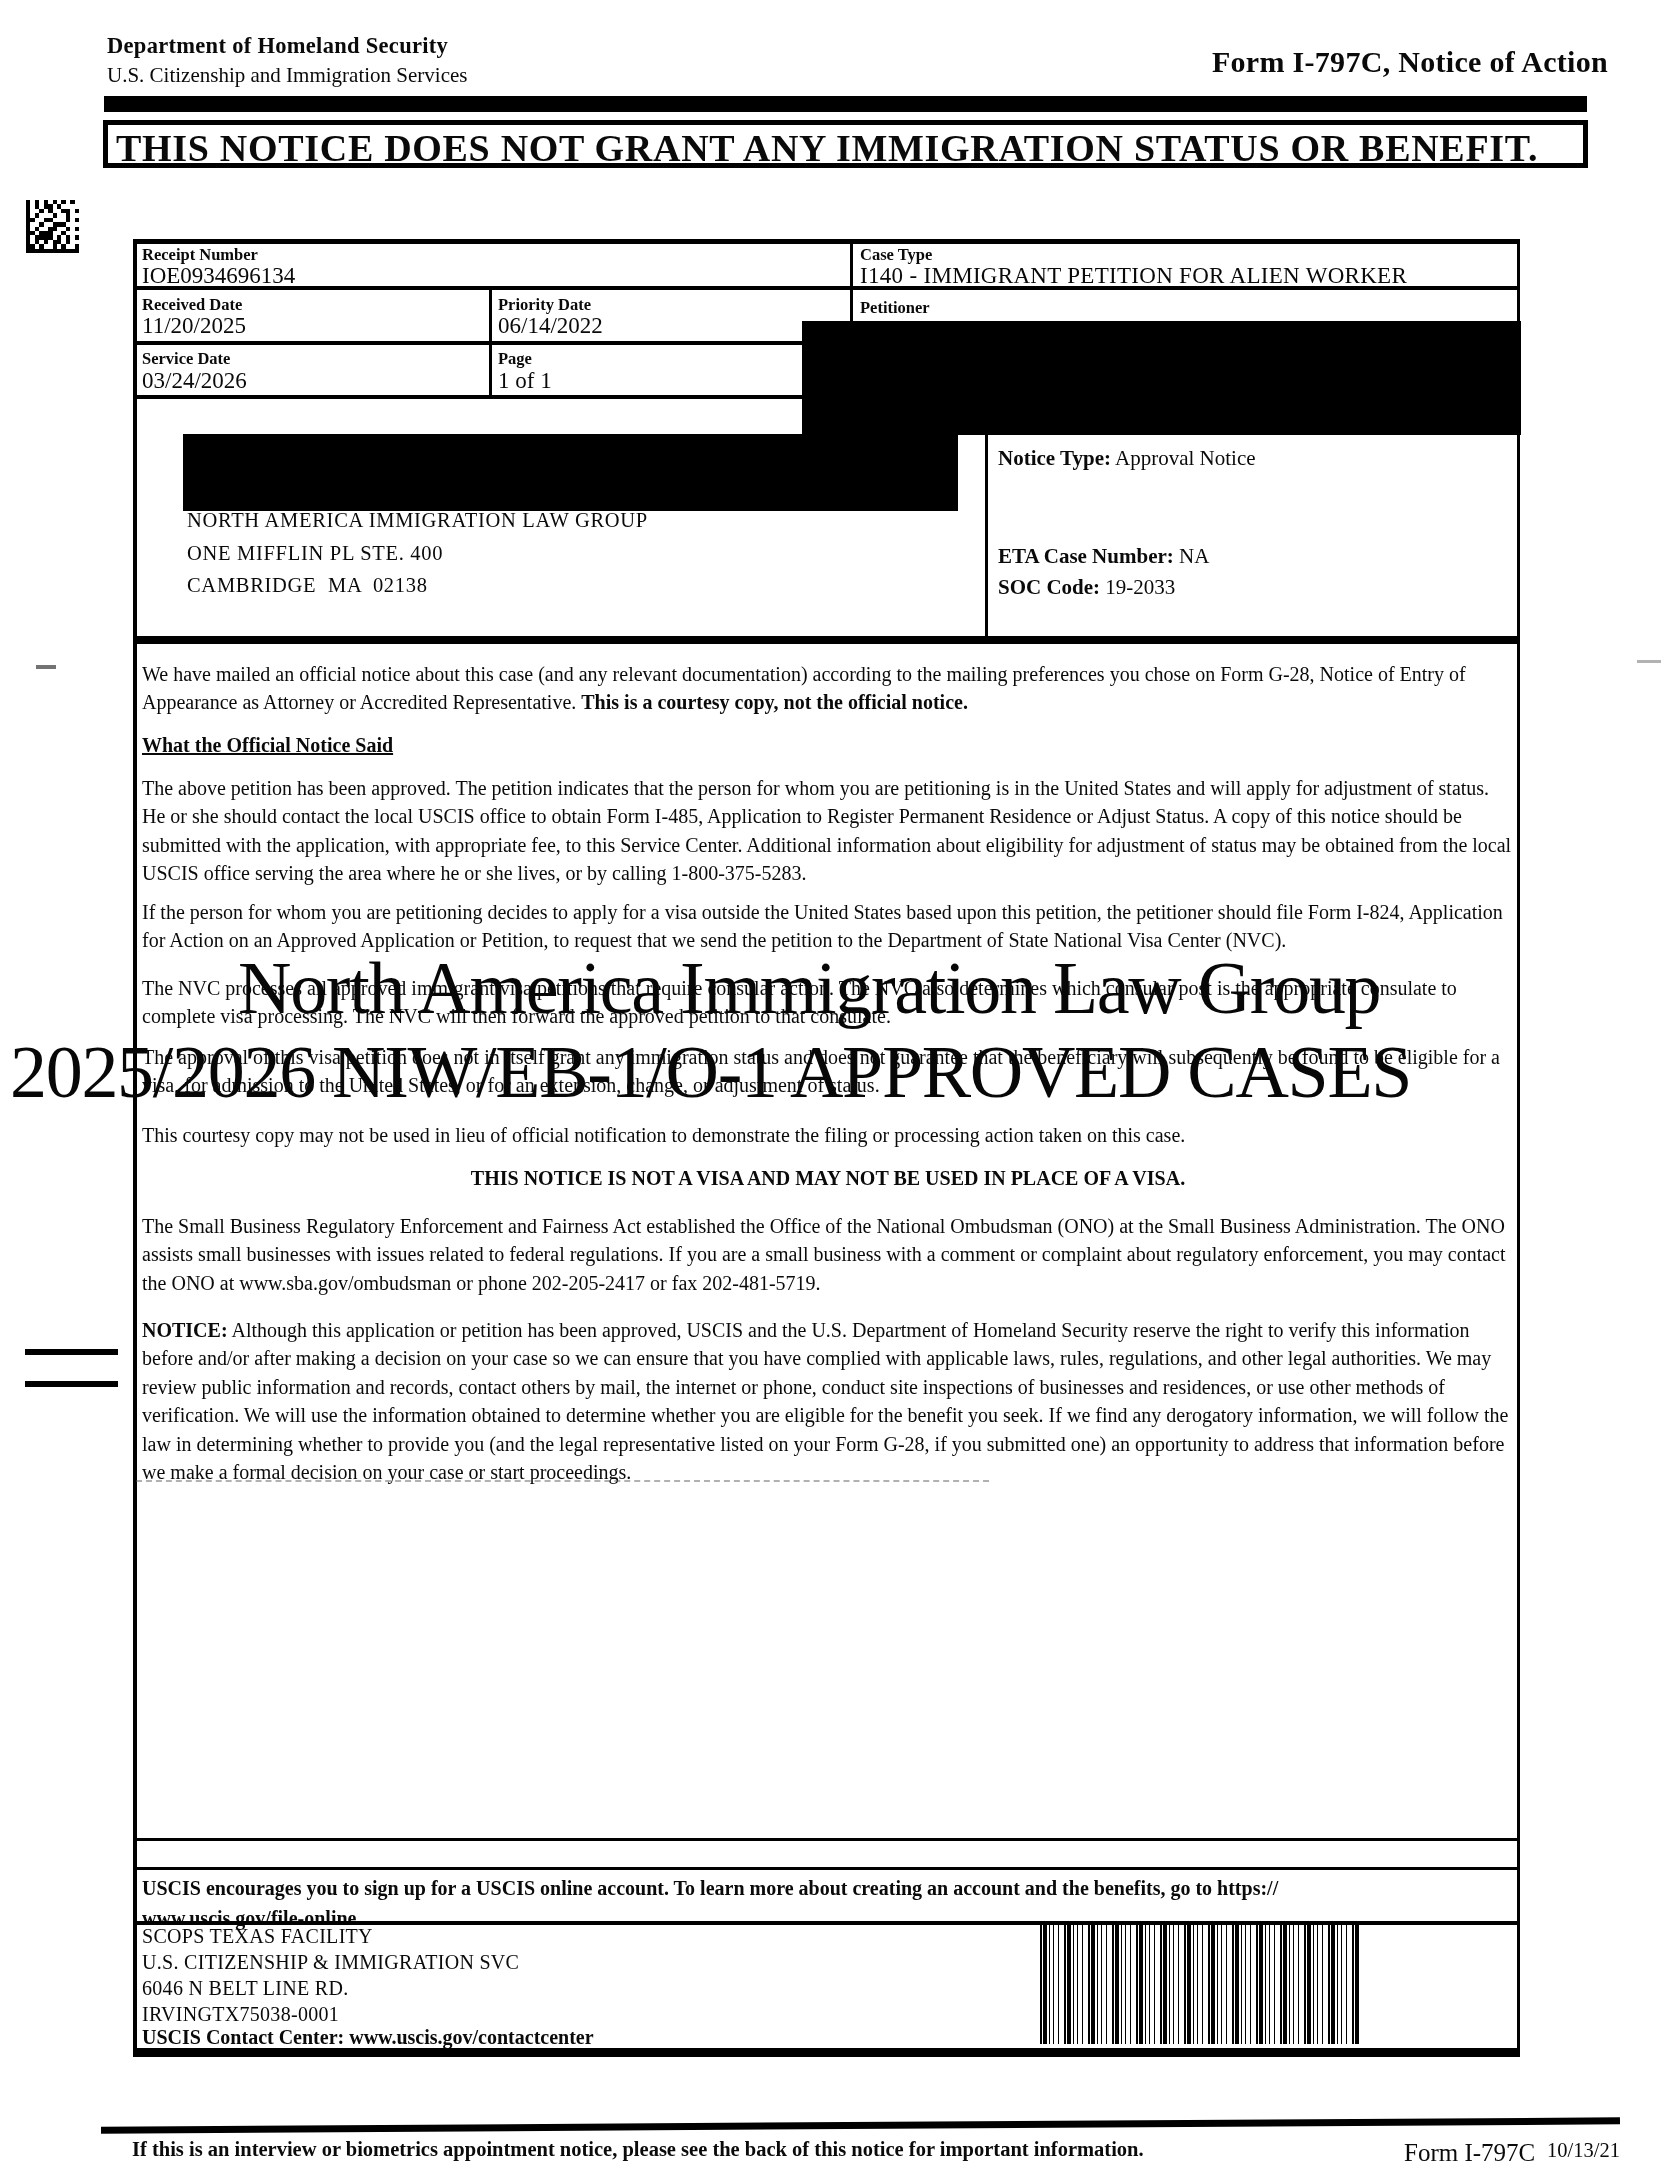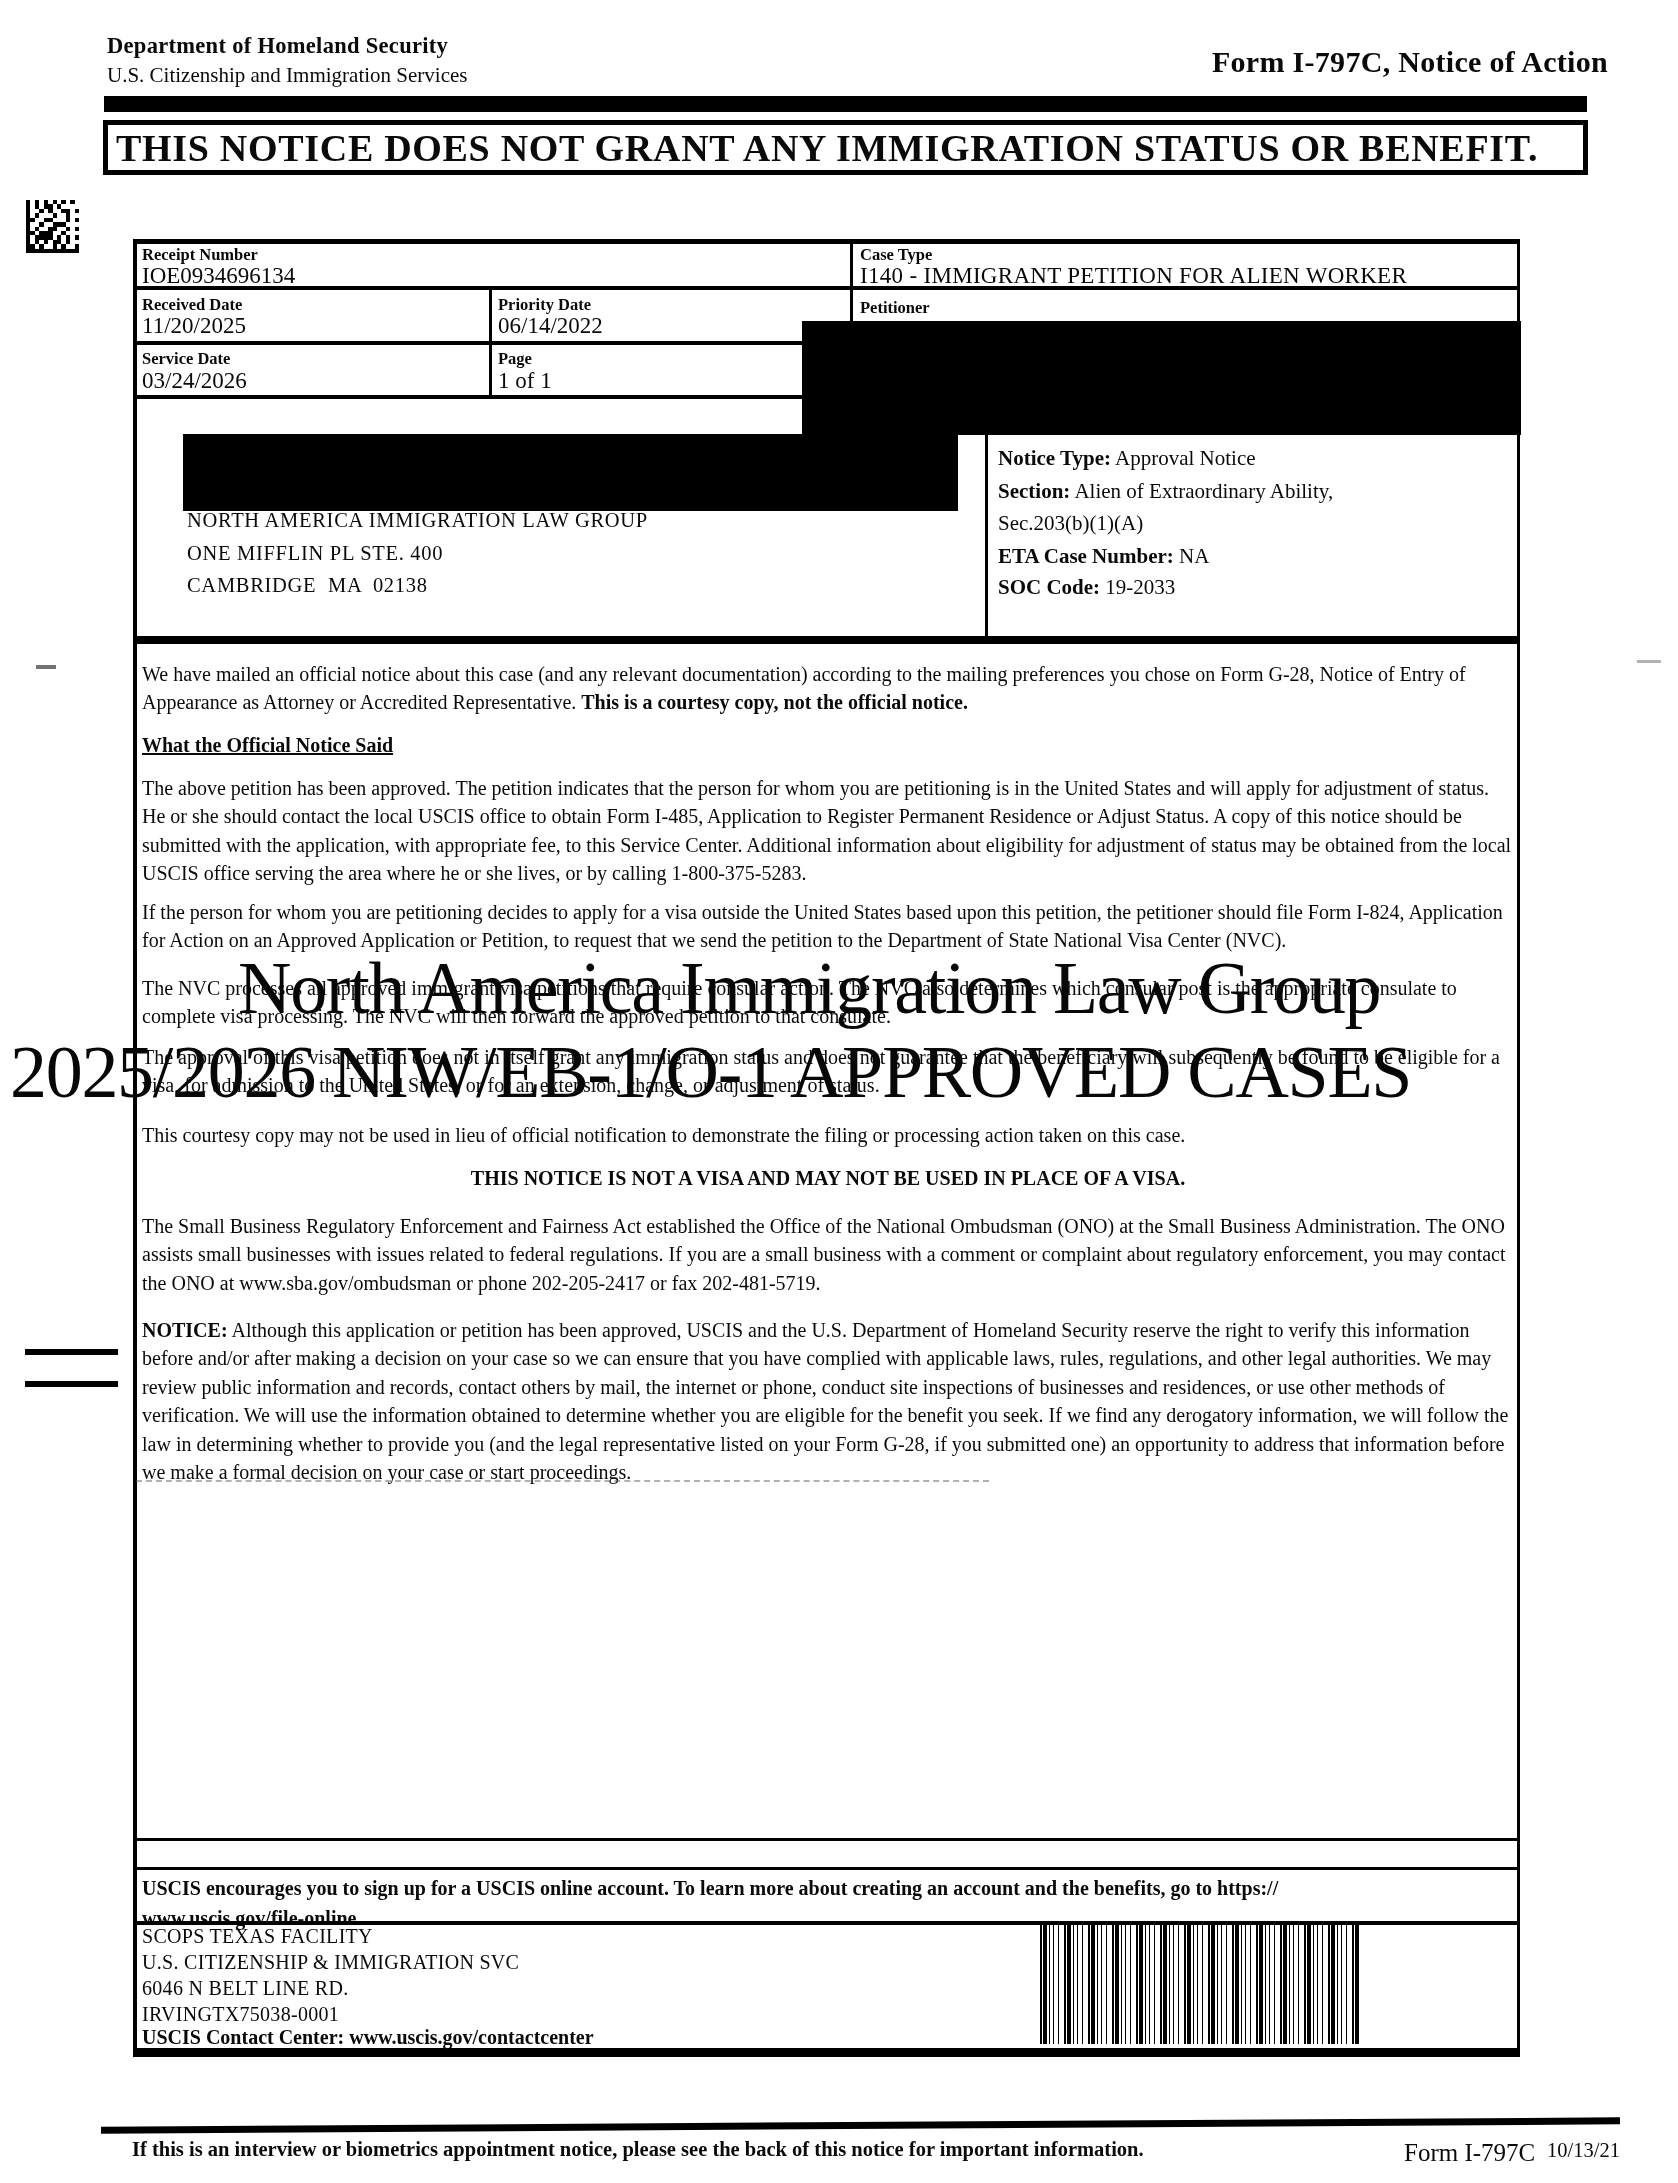--- a/index.html
+++ b/index.html
@@ -6,21 +6,21 @@
   .page{position:relative;width:1678px;height:2183px;background:#ffffff;overflow:hidden;
         font-family:Liberation Serif, serif;color:#0a0a0a;}
   .abs{position:absolute;}
   .b{font-weight:bold;}
   .line{position:absolute;background:#000;}
   
   .agency1{left:107px;top:33px;font-size:22.5px;font-weight:bold;letter-spacing:0.3px;}
   .agency2{left:107px;top:63px;font-size:21px;}
   .formtitle{right:70px;top:45px;font-size:30px;font-weight:bold;letter-spacing:0.3px;}
   .topbar{left:104px;top:96px;width:1483px;height:16px;background:#000;}
-  .banner{left:103px;top:120px;width:1485px;height:55px;border:5.3px solid #000;box-sizing:border-box;}
+  .banner{left:103px;top:120px;width:1485px;height:48px;border:5.3px solid #000;box-sizing:border-box;}
   .banner-text{position:absolute;left:8px;top:0.7px;font-size:38px;font-weight:bold;letter-spacing:0.7px;white-space:nowrap;}
   
   .mainbox{left:133px;top:239px;width:1387px;height:1818px;box-sizing:border-box;
            border-top:5.3px solid #000;border-left:4px solid #000;border-right:3.3px solid #000;border-bottom:9.3px solid #000;}
   .lbl{position:absolute;font-size:16.5px;font-weight:bold;white-space:nowrap;}
   .val{position:absolute;font-size:23px;white-space:nowrap;}
   .redact{position:absolute;background:#000;z-index:6;}
   .addr{position:absolute;font-size:20.5px;letter-spacing:0.7px;white-space:pre-wrap;}
   .nd{position:absolute;left:998px;font-size:21px;white-space:pre-line;line-height:32px;}
   .para{position:absolute;left:142px;width:1372px;font-size:20px;line-height:28.4px;text-align:left;}
@@ -120,22 +120,20 @@
   <div class="val" style="left:498px;top:368px">1 of 1</div>
 
   <div class="redact" style="left:802px;top:321px;width:719px;height:114px"></div>
   <div class="redact" style="left:183px;top:434px;width:775px;height:77px"></div>
 
   <div class="addr" style="left:187px;top:509px">NORTH AMERICA IMMIGRATION LAW GROUP</div>
   <div class="addr" style="left:187px;top:542px">ONE MIFFLIN PL STE. 400</div>
   <div class="addr" style="left:187px;top:574px">CAMBRIDGE  MA  02138</div>
 
   <div class="nd" style="top:442px"><span class="b">Notice Type:</span><span> Approval Notice</span></div>
-  <div class="nd" style="top:475px"><span class="b">Section:</span><span> Alien of Extraordinary Ability,
-Sec.203(b)(1)(A)</span></div>
   <div class="nd" style="top:540px"><span class="b">ETA Case Number:</span><span> NA</span></div>
   <div class="nd" style="top:571px"><span class="b">SOC Code:</span><span> 19-2033</span></div>
 
   <div class="para" style="top:660px"><span>We have mailed an official notice about this case (and any relevant documentation) according to the mailing preferences you chose on Form G-28, Notice of Entry of Appearance as Attorney or Accredited Representative. </span><span class="b">This is a courtesy copy, not the official notice.</span></div>
   <div class="para b" style="top:731px;text-decoration:underline;text-decoration-thickness:2px">What the Official Notice Said</div>
   <div class="para" style="top:774px">The above petition has been approved. The petition indicates that the person for whom you are petitioning is in the United States and will apply for adjustment of status. He or she should contact the local USCIS office to obtain Form I-485, Application to Register Permanent Residence or Adjust Status. A copy of this notice should be submitted with the application, with appropriate fee, to this Service Center. Additional information about eligibility for adjustment of status may be obtained from the local USCIS office serving the area where he or she lives, or by calling 1-800-375-5283.</div>
   <div class="para" style="top:898px">If the person for whom you are petitioning decides to apply for a visa outside the United States based upon this petition, the petitioner should file Form I-824, Application for Action on an Approved Application or Petition, to request that we send the petition to the Department of State National Visa Center (NVC).</div>
   <div class="para" style="top:974px">The NVC processes all approved immigrant visa petitions that require consular action. The NVC also determines which consular post is the appropriate consulate to complete visa processing. The NVC will then forward the approved petition to that consulate.</div>
   <div class="para" style="top:1043px">The approval of this visa petition does not in itself grant any immigration status and does not guarantee that the beneficiary will subsequently be found to be eligible for a visa, for admission to the United States, or for an extension, change, or adjustment of status.</div>
   <div class="para" style="top:1121px">This courtesy copy may not be used in lieu of official notification to demonstrate the filing or processing action taken on this case.</div>

